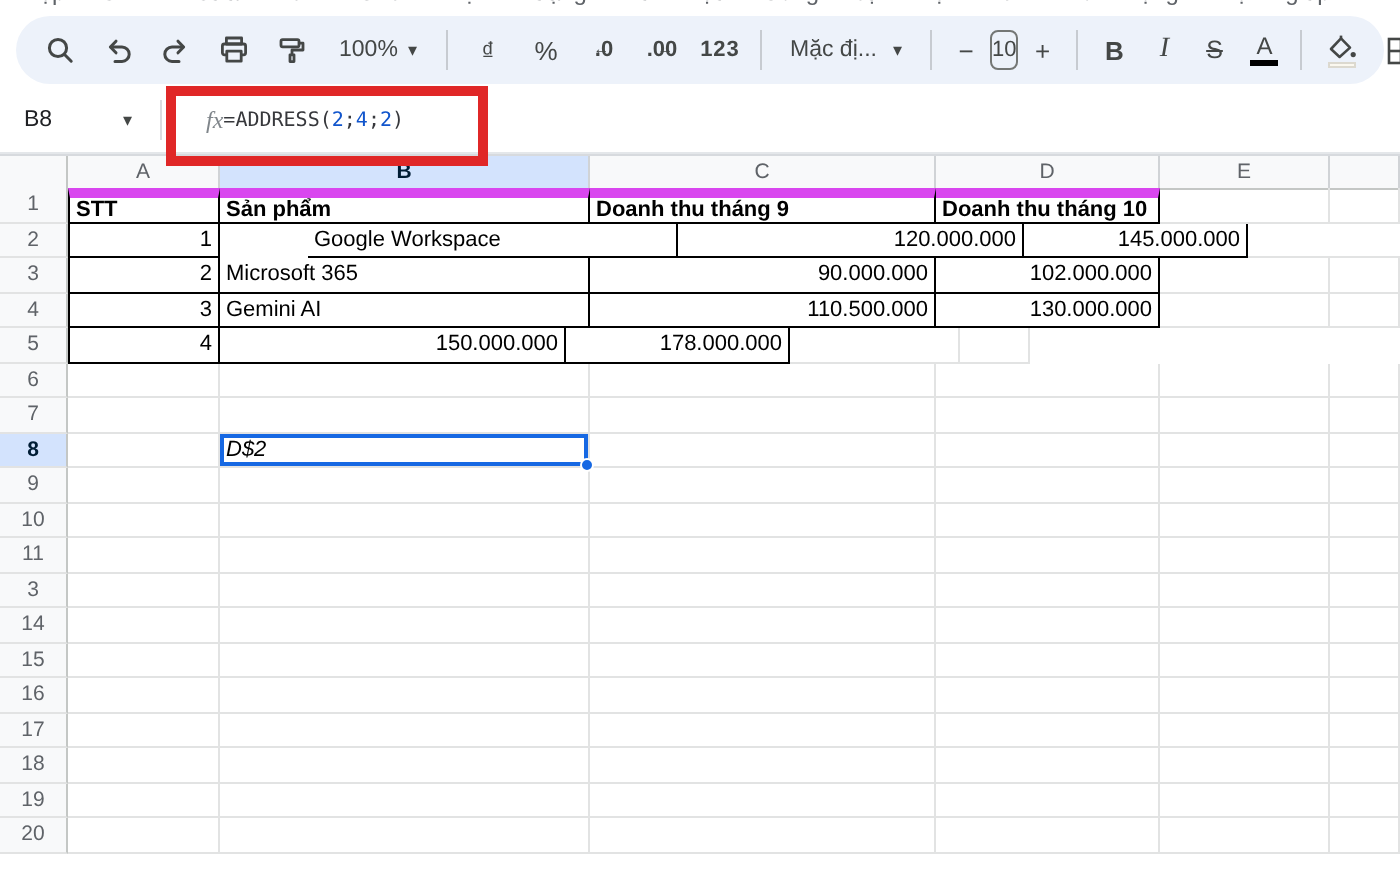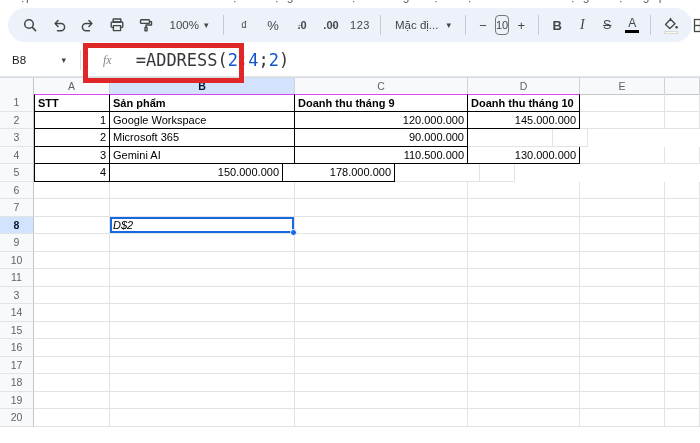--- a/index.html
+++ b/index.html
@@ -18,40 +18,40 @@
     padding:0 8px; gap:1px; color:#444746; }
   .tbtn { min-width:28px; height:26px; border-radius:4px; display:flex; align-items:center;
     justify-content:center; color:#444746; font-size:13px; position:relative; flex:0 0 auto; }
   .tbtn svg { display:block; }
   .vsep-t { width:1px; height:20px; background:#c7cbd1; margin:0 5px; flex:0 0 auto; }
   .zoomsel { min-width:56px; gap:5px; font-size:11.5px; }
   .fontsel { min-width:72px; gap:8px; font-size:11.5px; }
   .chev { font-size:9px; color:#444746; }
   .dec { font-size:11px; font-weight:bold; position:relative; }
   .dec .arr { position:absolute; font-weight:normal; font-size:8px; bottom:2px; right:2px; }
-  .n123 { font-size:11px; font-weight:normal; letter-spacing:.5px; }
+  .n123 { font-size:11px; font-weight:bold; letter-spacing:.5px; }
   .sizebox { width:27px; height:20px; border:1px solid #747775; border-radius:4px;
     display:flex; align-items:center; justify-content:center; font-size:11px; background:#edf2fa; }
   .bold-b { font-weight:bold; font-size:13px; }
   .ital-i { font-style:italic; font-family:"Liberation Serif", serif; font-size:14px; }
   .strike-s { font-size:12.5px; text-decoration:line-through; }
   .tcolor { flex-direction:column; gap:1px; font-size:12px; line-height:11px; }
   .tcolor .bar { width:14px; height:3px; background:#000; }
   .fillcol { flex-direction:column; gap:1px; }
   .fillcol .bar { width:14px; height:3px; background:#fbf8ef; border:.5px solid #dcd9cf; }
 
   
   .fbar { position:absolute; top:44px; left:0; width:700px; height:33px; background:#fff;
     display:flex; align-items:center; border-bottom:1px solid #e4e7ea; }
   .namebox { width:62px; margin-left:8px; display:flex; align-items:center;
     justify-content:space-between; font-size:11.5px; color:#202124; padding:0 4px; }
   .fx { font-style:italic; color:#80868b; font-size:12px; margin-left:22px;
     font-family:"Liberation Serif", serif; }
   .vsep-f { width:1px; height:20px; background:#dadce0; margin-left:10px; }
-  .formula { margin-left:24px; font-family:"DejaVu Sans Mono", monospace; font-size:17px; }
+  .formula { margin-left:0; font-family:"DejaVu Sans Mono", monospace; font-size:10px; }
   .c-dark { color:#37383c; } .c-blue { color:#1155cc; }
 
   
   .redbox { position:absolute; top:43px; left:83px; width:161px; height:40px;
     border:5px solid #e02727; z-index:50; pointer-events:none; }
 
   
   .grid { position:absolute; top:77px; left:0; width:700px; height:366px; background:#fff; }
   .hrow { display:flex; height:17px; border-top:1px solid #d7dade; }
   .corner { width:34px; height:17px; background:#f8f9fa; border-right:1px solid #c4c7c5;
@@ -64,21 +64,21 @@
   .rnum { width:34px; background:#f8f9fa; border-right:1px solid #c4c7c5;
     border-bottom:1px solid #e2e3e3; font-size:10.5px; color:#5f6368; display:flex;
     align-items:center; justify-content:center; flex:0 0 auto; }
   .rnum.sel { background:#d3e3fd; color:#001d35; font-weight:bold; }
   .cell { position:relative; border-right:1px solid #e2e3e3; border-bottom:1px solid #e2e3e3;
     font-size:11px; color:#000; padding:0 3px; display:flex; align-items:center;
     white-space:nowrap; overflow:visible; flex:0 0 auto; }
   .cell.al-r { justify-content:flex-end; }
   .cell.bold { font-weight:bold; }
   .cell.tb { border-right:1px solid #000; border-bottom:1px solid #000; }
-  .cell.tb-top { border-top:1px solid #d946ef; }
+  .cell.tb-top { border-top:5px solid #d946ef; }
   .cell.tb-left { border-left:1px solid #000; }
   .cell.selected { box-shadow:inset 0 0 0 2px #1668e3; z-index:5; }
   .handle { position:absolute; right:-3px; bottom:-3px; width:7px; height:7px;
     border-radius:50%; background:#1668e3; border:1px solid #fff; z-index:6; }
 </style>
 </head>
 <body>
 
 <div class="stage">
 
@@ -227,31 +227,32 @@
         <div class="cell bold tb tb-top tb-left" style="width: 76px;">STT</div>
         <div class="cell bold tb tb-top" style="width: 185px;">Sản phẩm</div>
         <div class="cell bold tb tb-top" style="width: 173px;">Doanh thu tháng 9</div>
         <div class="cell bold tb tb-top" style="width: 112px;">Doanh thu tháng 10</div>
         <div class="cell" style="width: 85px;"></div>
         <div class="cell" style="width: 35px;"></div>
       </div>
       <div class="grow">
         <div class="rnum">2</div>
         <div class="cell al-r tb tb-left" style="width: 76px;">1</div>
-        <div class="cell tb" style="width: 185px;">Google Workspace</div>
+        <div class="cell tb" style="width: 185px; margin-left: 44px;">Google Workspace</div>
         <div class="cell al-r tb" style="width: 173px;">120.000.000</div>
         <div class="cell al-r tb" style="width: 112px;">145.000.000</div>
         <div class="cell" style="width: 85px;"></div>
         <div class="cell" style="width: 35px;"></div>
       </div>
       <div class="grow">
         <div class="rnum">3</div>
         <div class="cell al-r tb tb-left" style="width: 76px;">2</div>
         <div class="cell tb" style="width: 185px;">Microsoft 365</div>
         <div class="cell al-r tb" style="width: 173px;">90.000.000</div>
+        <div class="cell al-r tb" style="width: 112px;">102.000.000</div>
         <div class="cell" style="width: 85px;"></div>
         <div class="cell" style="width: 35px;"></div>
       </div>
       <div class="grow">
         <div class="rnum">4</div>
         <div class="cell al-r tb tb-left" style="width: 76px;">3</div>
         <div class="cell tb" style="width: 185px;">Gemini AI</div>
         <div class="cell al-r tb" style="width: 173px;">110.500.000</div>
         <div class="cell al-r tb" style="width: 112px;">130.000.000</div>
         <div class="cell" style="width: 85px;"></div>

